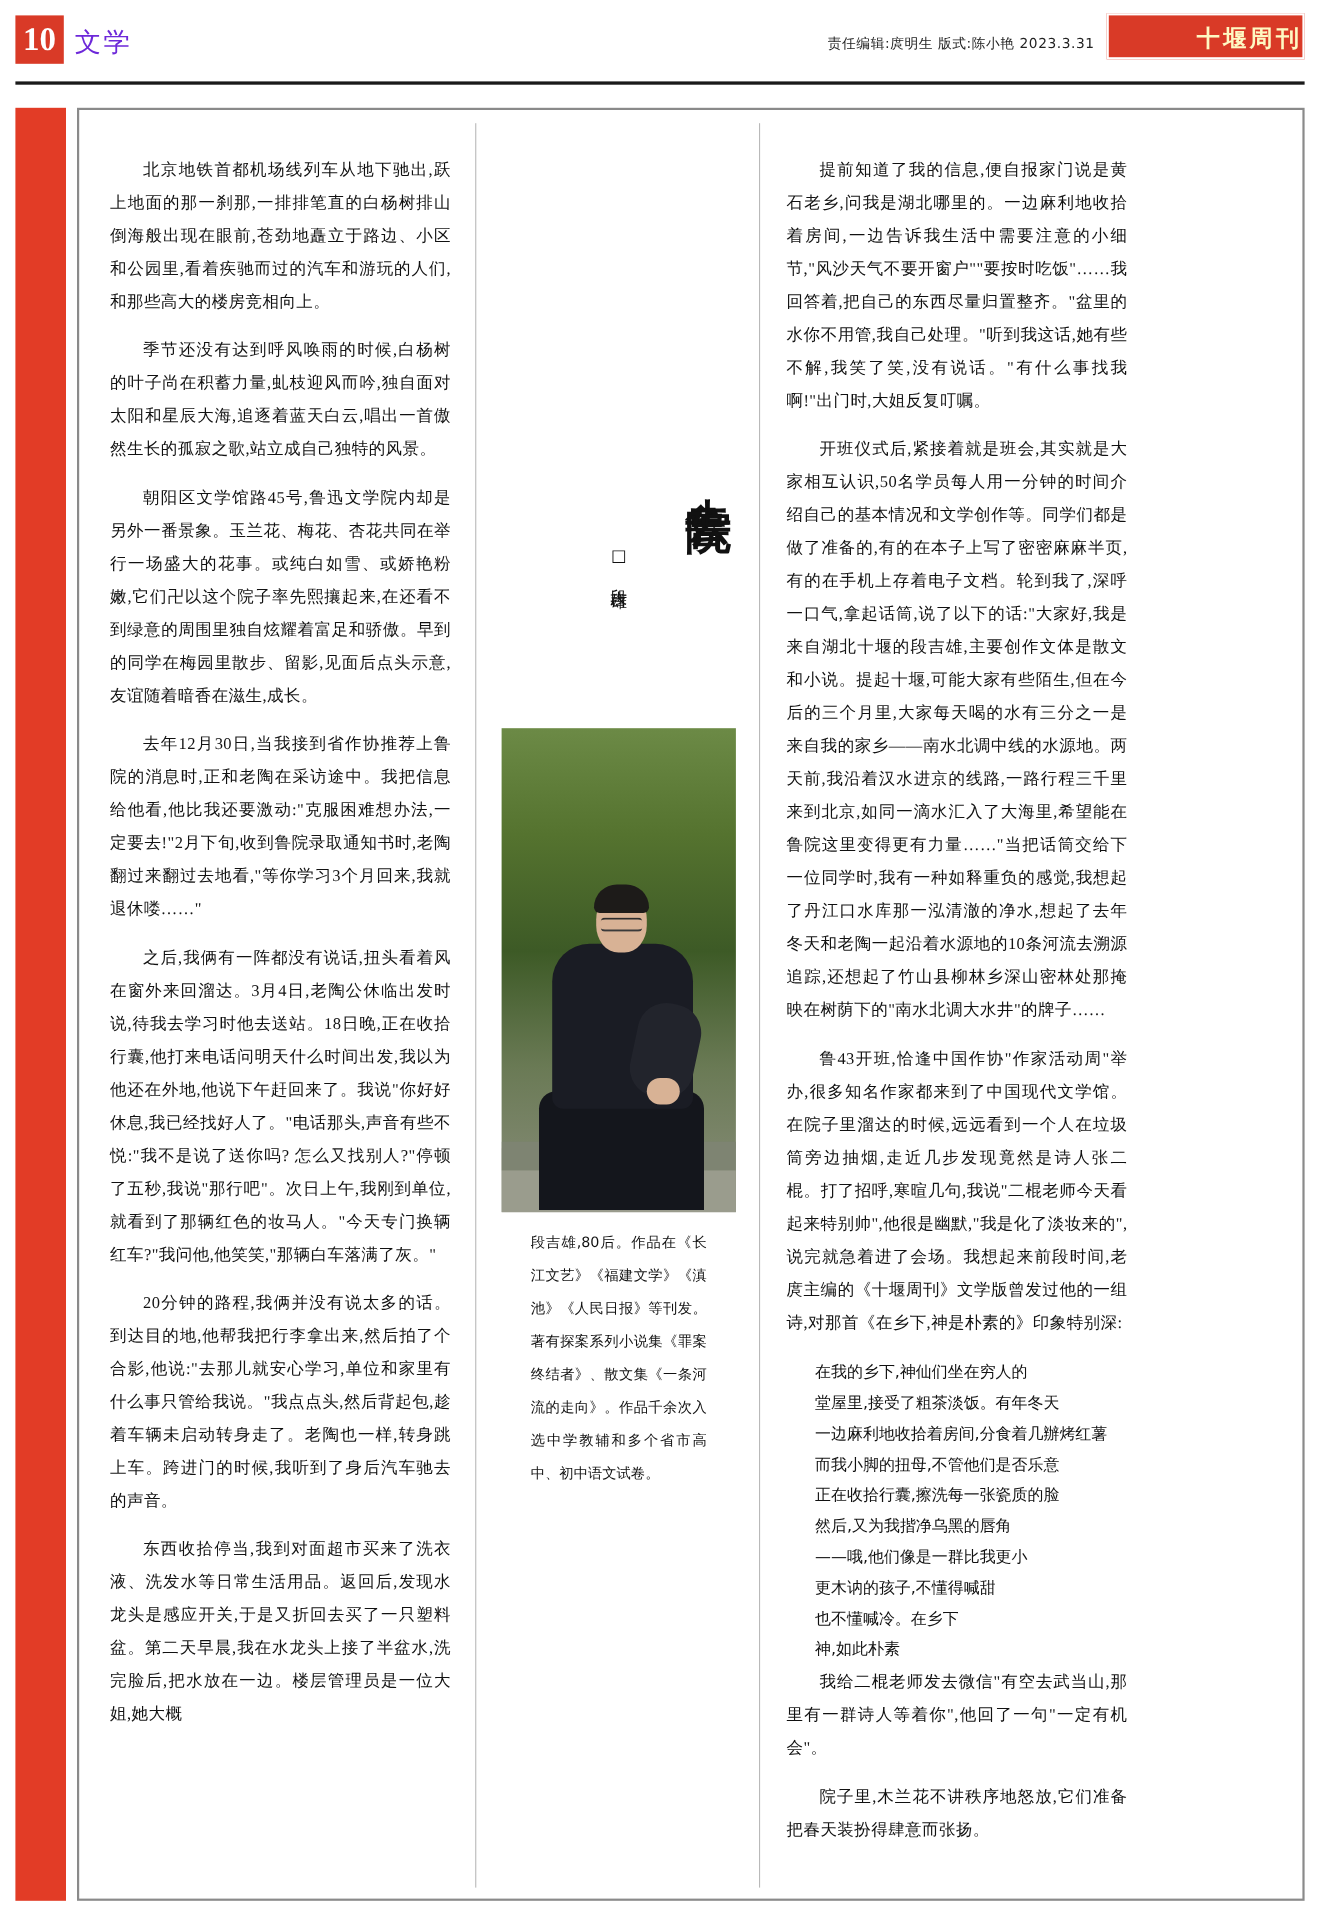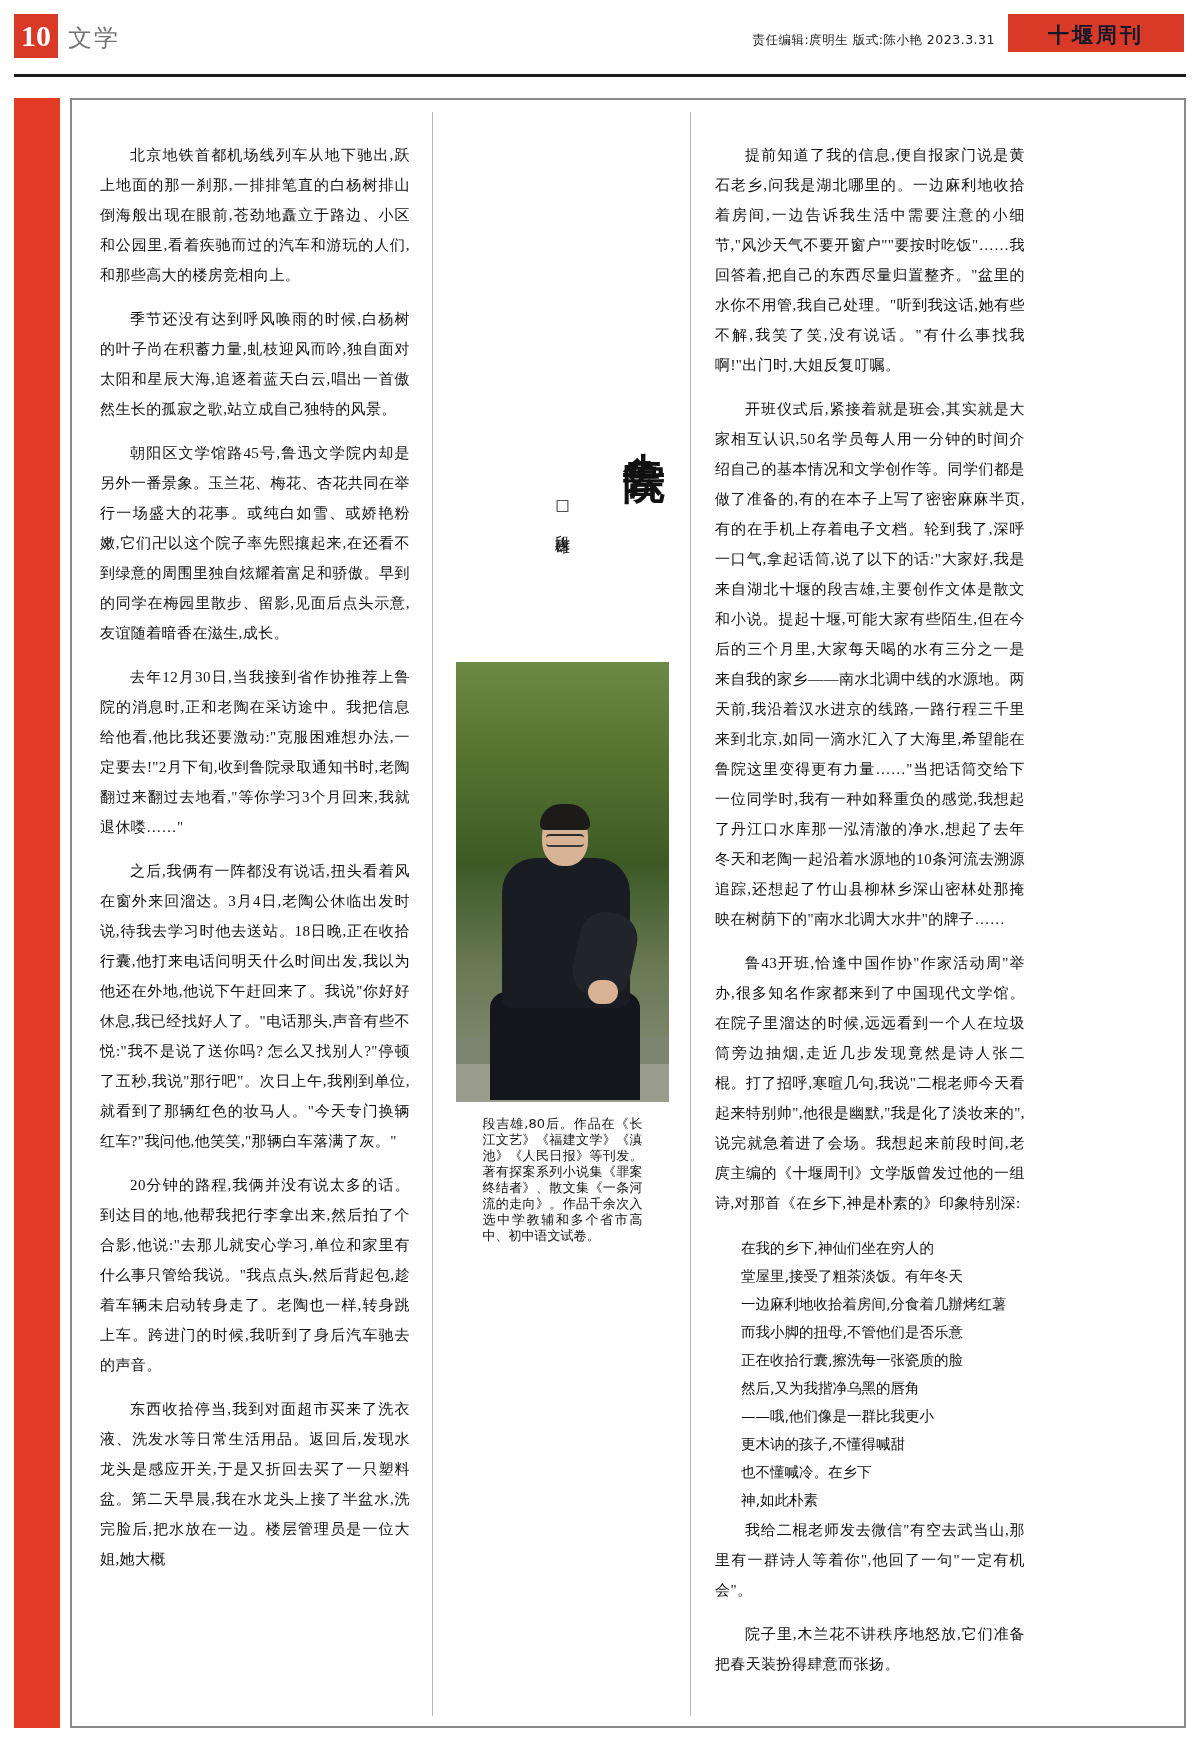--- a/index.html
+++ b/index.html
@@ -31,42 +31,42 @@
     font-size: 30px;
     font-weight: bold;
     line-height: 44px;
     text-align: center;
     font-family: Liberation Serif, serif;
   }
   .masthead-section {
     position: absolute;
     left: 68px; top: 22px;
     font-size: 24px;
-    color: #737373;
+    color: #6d28d9;
     letter-spacing: 2px;
     font-family: Liberation Mono, monospace;
   }
   .header-credits {
     position: absolute;
     right: 205px; top: 32px;
     font-size: 12.5px;
     color: #222222;
     letter-spacing: 0.5px;
     white-space: nowrap;
   }
   .brand-box {
     position: absolute;
     right: 14px; top: 12px;
     width: 180px; height: 42px;
     background: #d93a27;
-    color: #0f172a;
+    color: #fef9c3;
     font-size: 21px;
     font-weight: bold;
     letter-spacing: 3px;
-    text-align: center;
+    text-align: right;
     line-height: 42px;
     border: 2px solid #ffffff;
     box-sizing: border-box;
   }
   .header-rule {
     position: absolute;
     left: 14px; top: 74px;
     width: 1172px; height: 3px;
     background: #1a1a1a;
   }
@@ -227,21 +227,21 @@
     position: absolute;
     left: 0; bottom: 38px;
     width: 100%; height: 26px;
     background: #7e8472;
   }
 
   .caption {
     width: 160px;
     margin: 14px auto 0 auto;
     font-size: 13px;
-    line-height: 16px;
+    line-height: 30px;
     color: #111111;
     text-align: justify;
     font-family: "DejaVu Sans", sans-serif;
   }
 
   
   .poem {
     margin: 16px 0 1px 26px;
   }
   .poem div {

